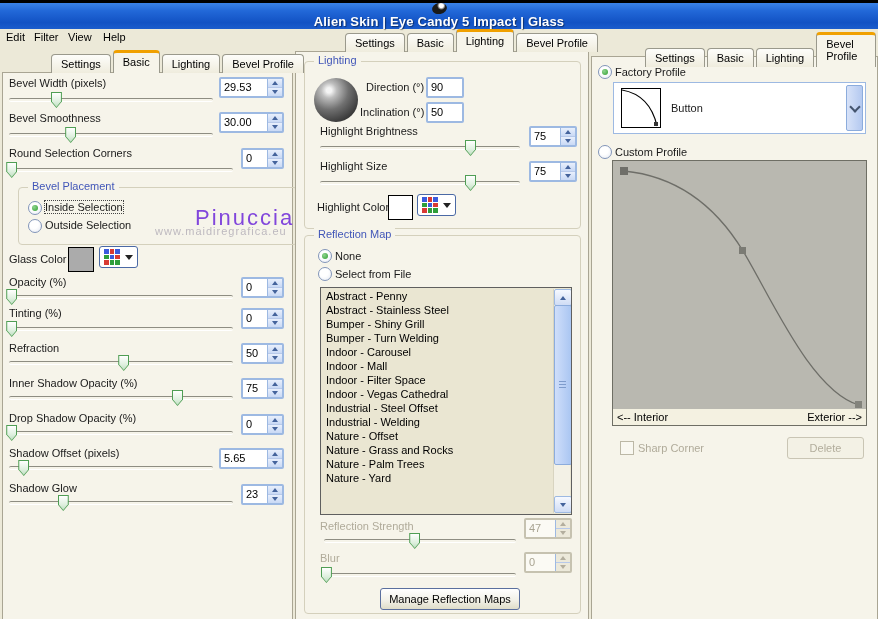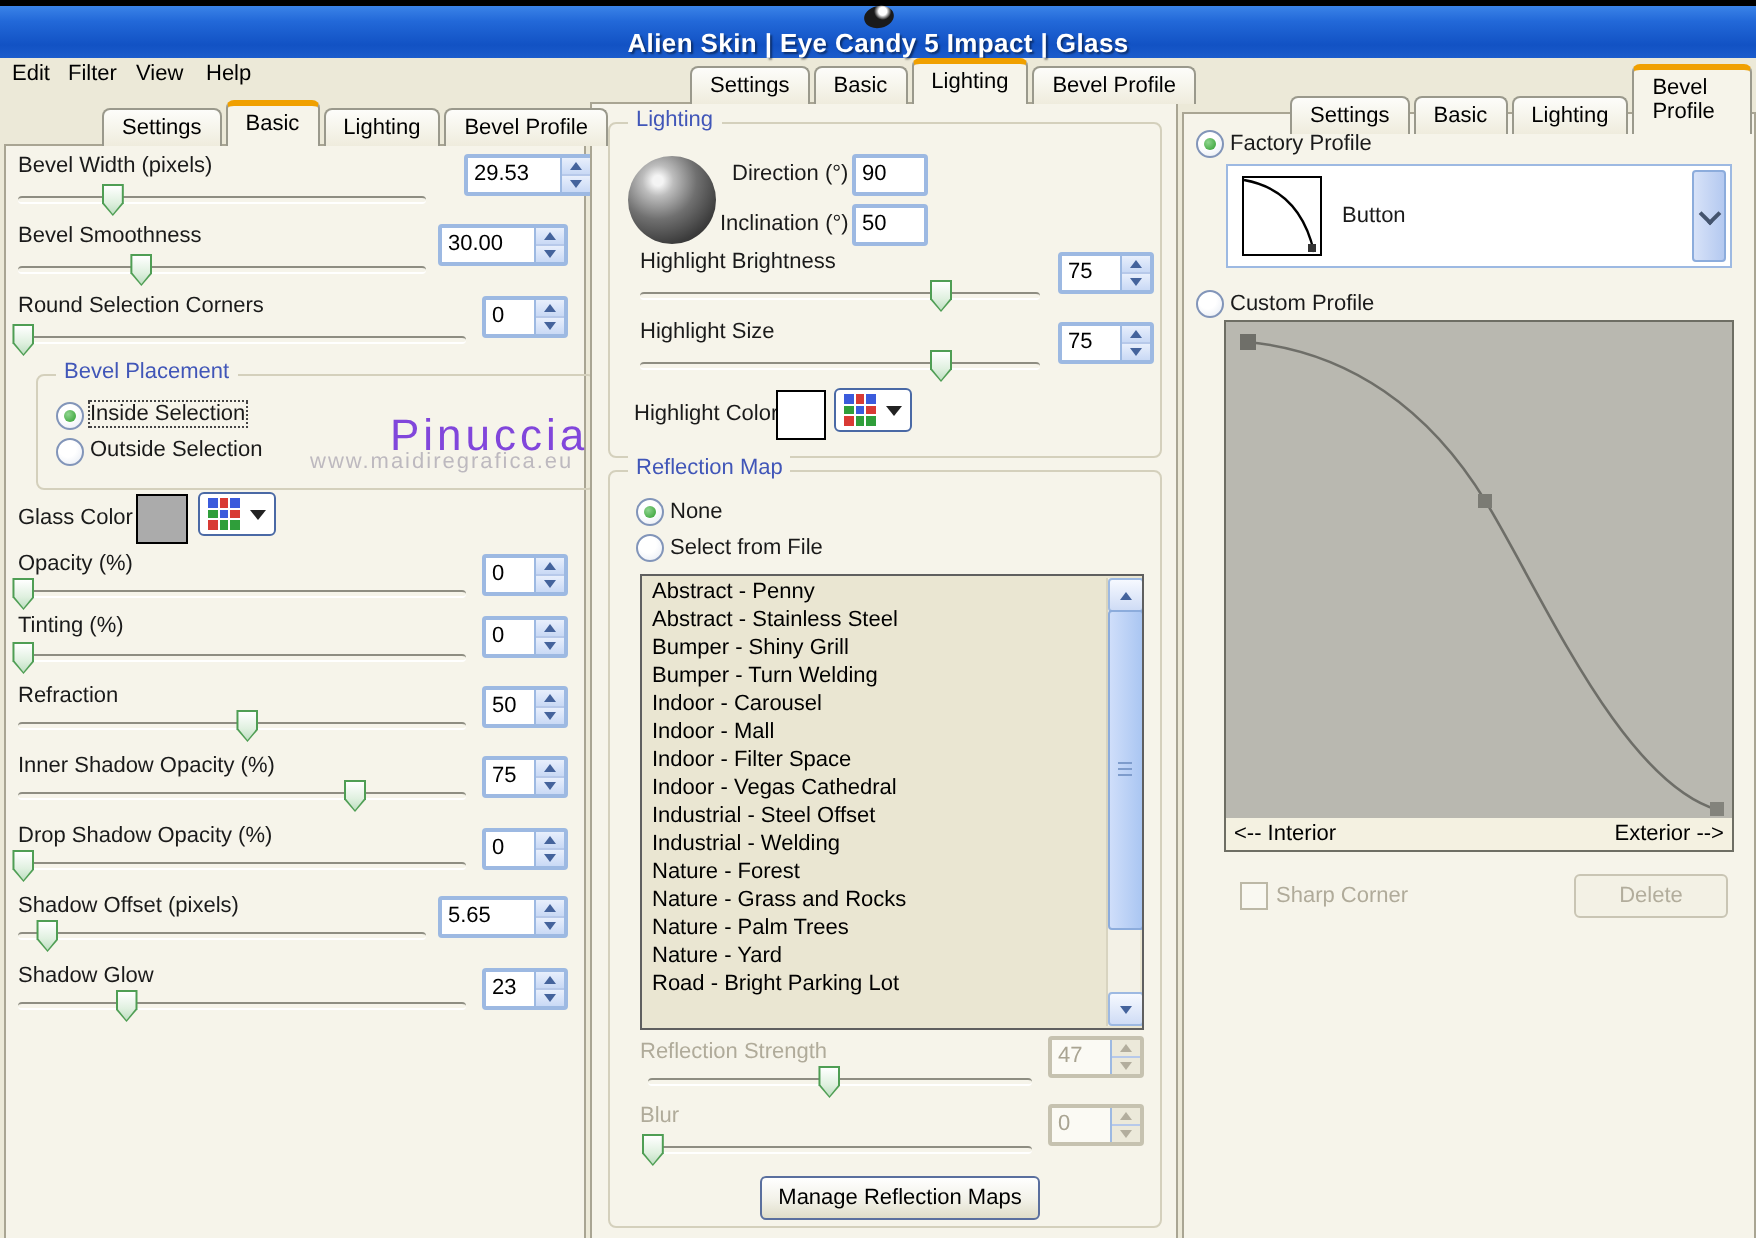--- a/index.html
+++ b/index.html
@@ -125,21 +125,21 @@
 <div class="abs tabs" style="left:3px;top:54px;">
   <div class="tab">Settings</div>
   <div class="tab active">Basic</div>
   <div class="tab">Lighting</div>
   <div class="tab">Bevel Profile</div>
 </div>
 
 <div class="abs panel" style="left:2px;top:72px;width:289px;height:546px;">
 
   <div class="lbl" style="left:6px;top:4px;">Bevel Width (pixels)</div>
-  <div class="spinwrap" style="left:216px;top:4px;width:61px;margin-left:13px;">
+  <div class="spinwrap" style="left:216px;top:4px;width:61px;">
     <div class="val">29.53</div>
     <div class="spin">
       <div>
           <span class="tri-up"></span>
         </div>
       <div>
           <span class="tri-dn"></span>
         </div>
     </div>
   </div>
@@ -404,25 +404,24 @@
         <div class="item">Abstract - Penny</div>
         <div class="item">Abstract - Stainless Steel</div>
         <div class="item">Bumper - Shiny Grill</div>
         <div class="item">Bumper - Turn Welding</div>
         <div class="item">Indoor - Carousel</div>
         <div class="item">Indoor - Mall</div>
         <div class="item">Indoor - Filter Space</div>
         <div class="item">Indoor - Vegas Cathedral</div>
         <div class="item">Industrial - Steel Offset</div>
         <div class="item">Industrial - Welding</div>
-        <div class="item">Nature - Forest</div>
+        <div class="item">Nature - Offset</div>
         <div class="item">Nature - Grass and Rocks</div>
         <div class="item">Nature - Palm Trees</div>
         <div class="item">Nature - Yard</div>
-        <div class="item">Road - Bright Parking Lot</div>
       </div>
       <div class="vscroll">
         <div class="sbtn" style="top:0;">
             <span class="tri-up"></span>
           </div>
         <div class="sthumb" style="top:16px;height:158px;">
             <span class="grip"></span>
           </div>
         <div class="sbtn" style="bottom:0;top:auto;">
             <span class="tri-dn"></span>

